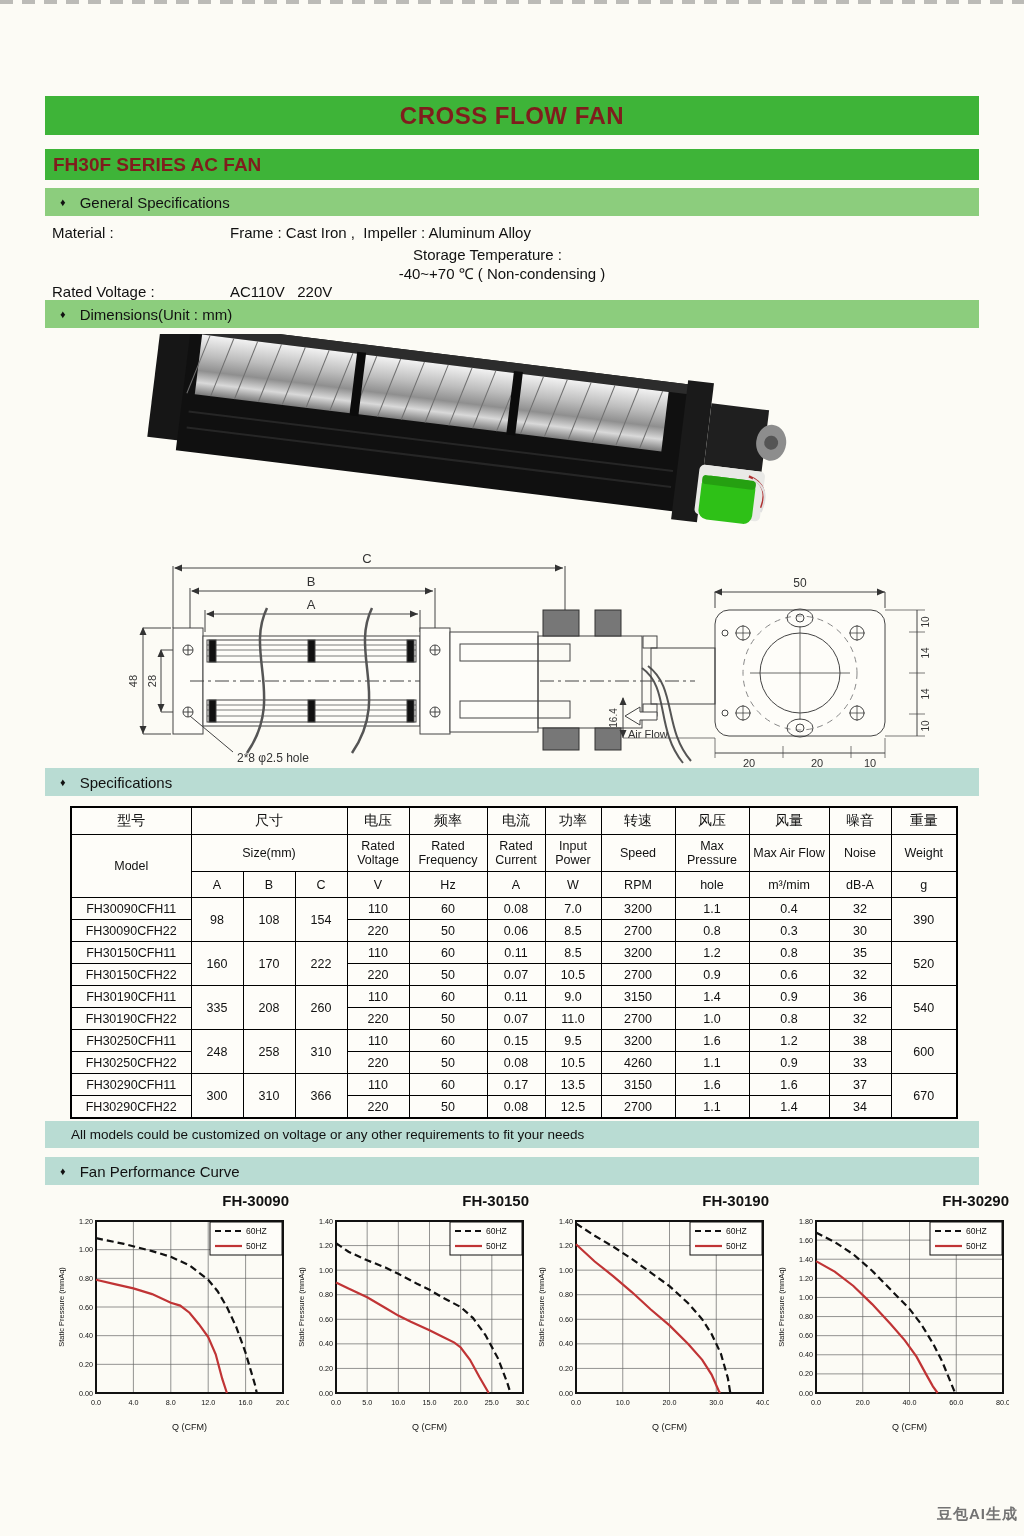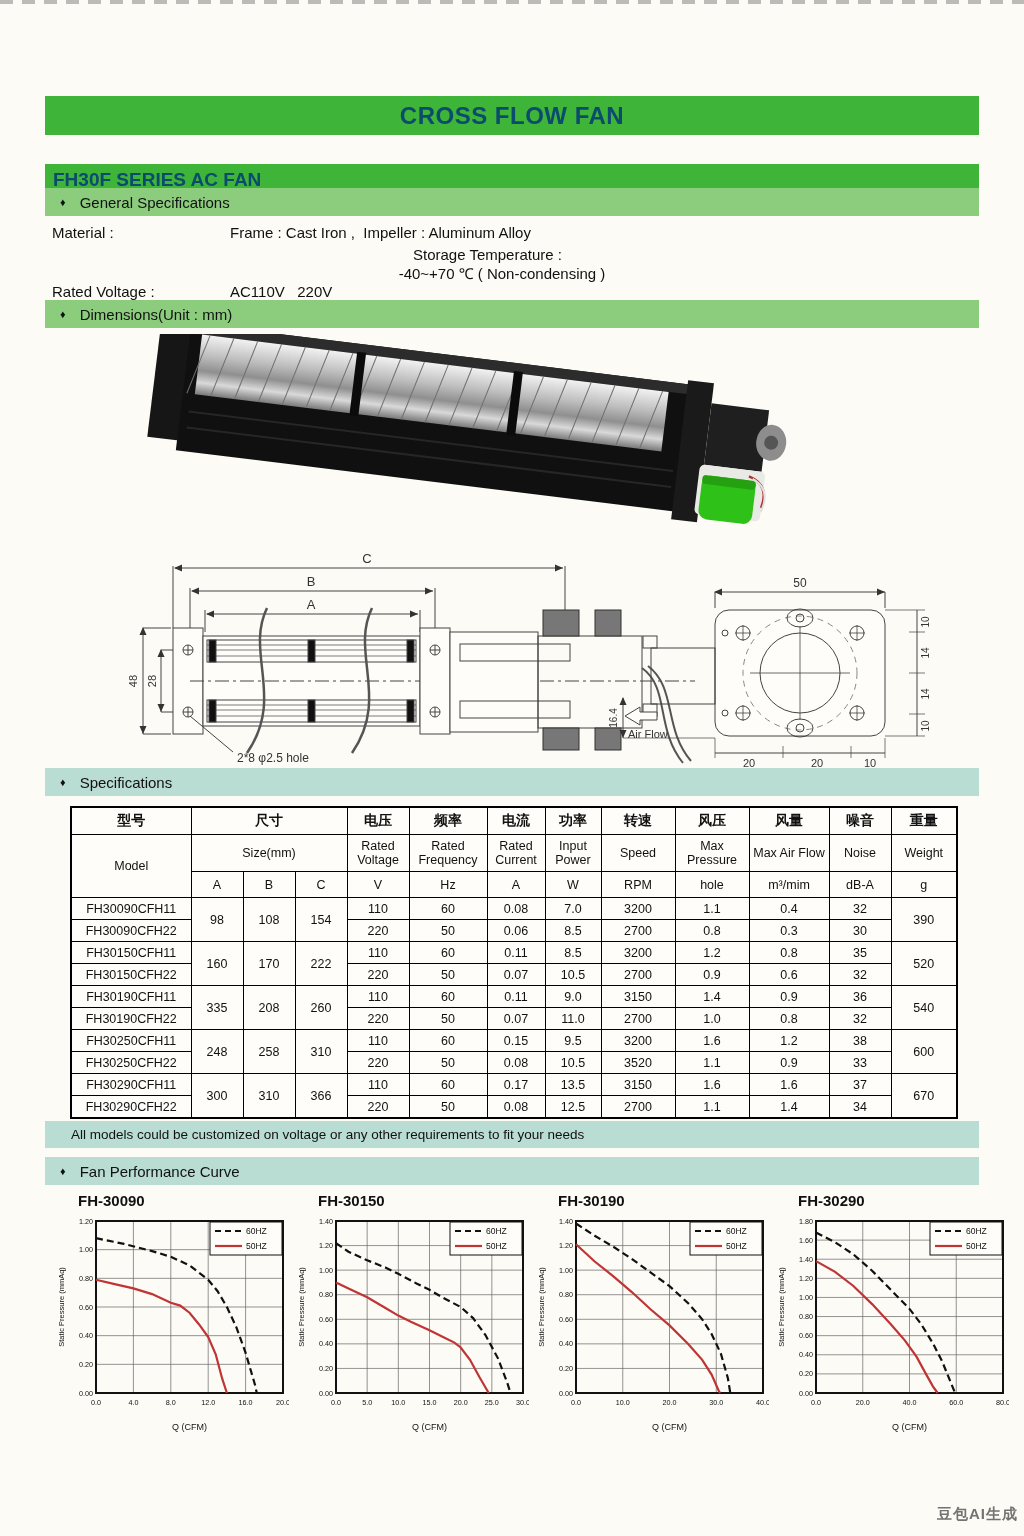--- a/index.html
+++ b/index.html
@@ -3,42 +3,42 @@
 <meta charset="utf-8">
 <style>
   html,body{margin:0;padding:0;}
   body{
     width:1024px;height:1536px;position:relative;overflow:hidden;
     background:#fcfbf5;font-family:"Liberation Sans",sans-serif;color:#111;
   }
   .abs{position:absolute;}
   .topedge{top:0;left:0;right:0;height:4px;opacity:.35;
     background:repeating-linear-gradient(90deg,#444 0 13px,transparent 13px 22px);}
-  .banner{left:45px;width:934px;background:#3eb438;color:#0c4a6e;display:flex;align-items:center;}
+  .banner{left:45px;width:934px;background:#3eb438;color:#7f1d1d;display:flex;align-items:center;}
   .banner.main{top:96px;height:39px;justify-content:center;font-size:24px;font-weight:bold;letter-spacing:.5px;}
-  .banner.series{top:164px;height:31px;font-size:19px;font-weight:bold;padding-left:8px;width:926px;}
+  .banner.series{top:149px;height:31px;font-size:19px;font-weight:bold;padding-left:8px;width:926px;}
   .sechdr{left:45px;width:919px;height:28px;display:flex;align-items:center;font-size:15px;padding-left:15px;}
   .sechdr .bullet{font-size:11px;margin-right:14px;}
   .green{background:#8ccd7d;}
   .teal{background:#b9dcd3;}
   .genspec-row{left:52px;width:900px;height:27px;display:flex;align-items:center;font-size:15px;}
   .genspec-label{display:inline-block;width:178px;}
   .genspec-value{white-space:pre;}
   .notebar{left:45px;top:1121px;width:934px;height:27px;background:#b9dcd3;display:flex;align-items:center;font-size:13.5px;padding-left:0;}
   .notebar span{margin-left:26px;}
   table.spec{border-collapse:collapse;border:2px solid #000;table-layout:fixed;background:#fefdf9;}
   table.spec td{border:1px solid #000;text-align:center;font-size:12.5px;padding:0 2px;overflow:hidden;}
-  tr.t-cn td{height:26px;font-size:14px;font-weight:bold;}
+  tr.t-cn td{height:26px;font-size:14px;font-weight:normal;}
   tr.t-en td{height:36px;font-size:12.5px;line-height:1.15;}
   tr.t-units td{height:25px;}
   tbody.spec-body td{height:21px;}
   td.model{text-align:left;padding-left:5px;}
   .charts-row{left:56px;top:1192px;width:958px;display:flex;gap:7px;}
   .chart{width:233px;}
-  .chart-title{text-align:left;font-size:15px;font-weight:bold;height:21px;padding-left:22px;}
+  .chart-title{text-align:right;font-size:15px;font-weight:bold;height:21px;padding-left:22px;}
   .chart svg{display:block;}
   .watermark{right:6px;bottom:12px;font-size:15px;font-weight:bold;letter-spacing:1px;color:#737373;}
   svg text{font-family:"Liberation Sans",sans-serif;}
   .dwg text{fill:#333;}
 </style>
 </head>
 <body>
 
 <div class="abs topedge"></div>
 
@@ -435,21 +435,21 @@
         <td>1.2</td>
         <td>38</td>
         <td rowspan="2">600</td>
       </tr>
       <tr>
         <td class="model">FH30250CFH22</td>
         <td>220</td>
         <td>50</td>
         <td>0.08</td>
         <td>10.5</td>
-        <td>3520</td>
+        <td>4260</td>
         <td>1.1</td>
         <td>0.9</td>
         <td>33</td>
       </tr>
       <tr>
         <td class="model">FH30290CFH11</td>
         <td rowspan="2">300</td>
         <td rowspan="2">310</td>
         <td rowspan="2">366</td>
         <td>110</td>

